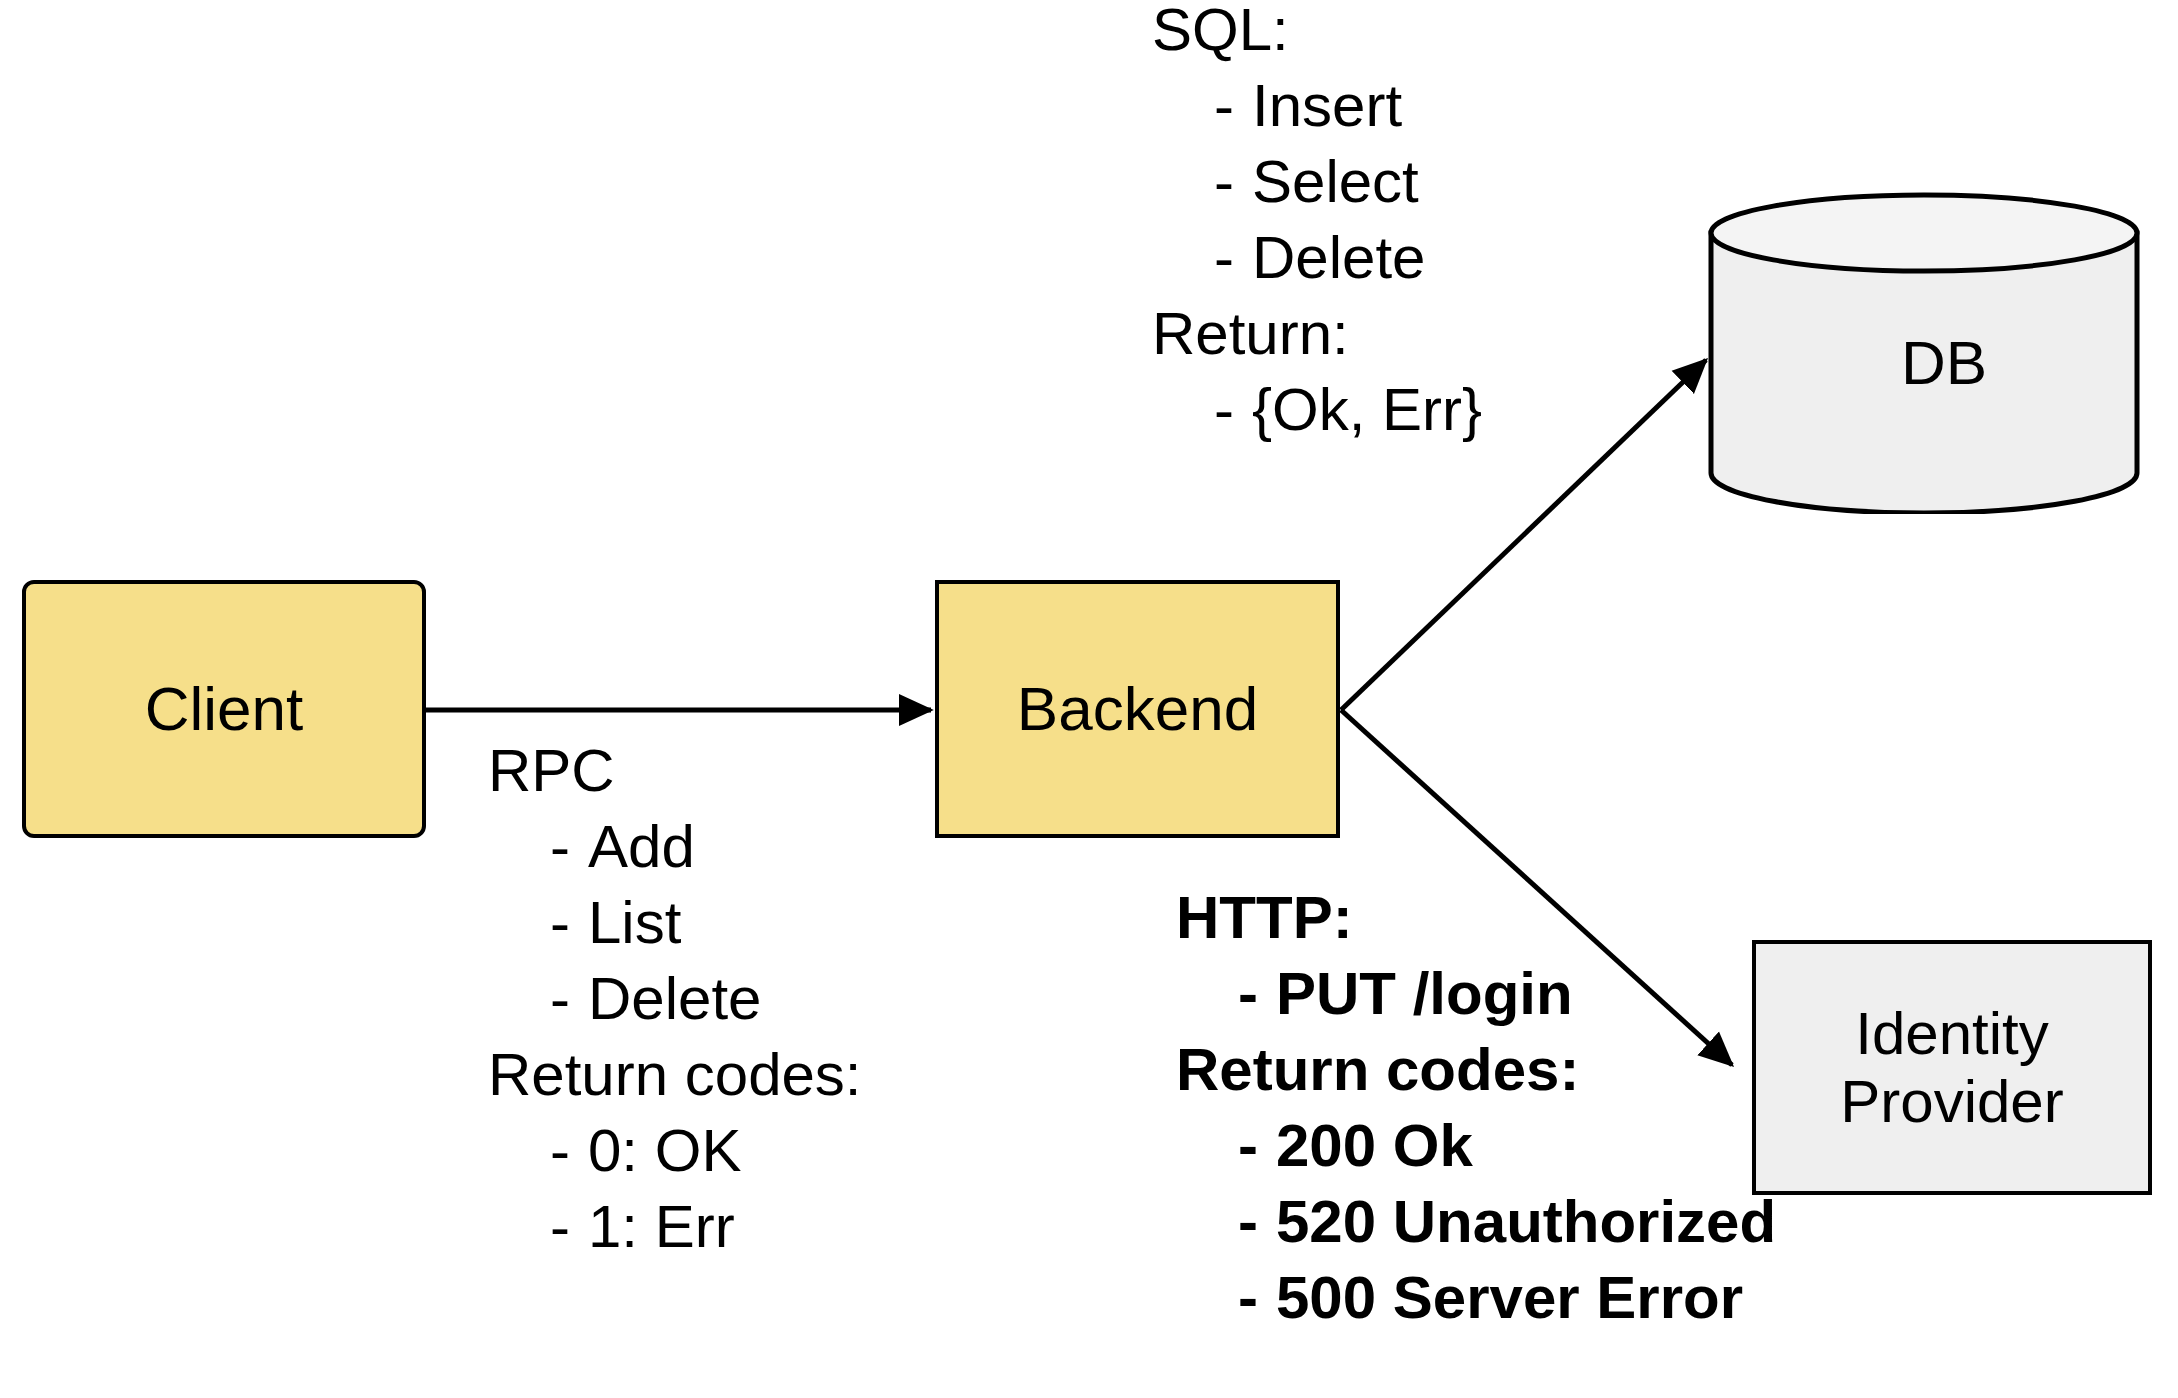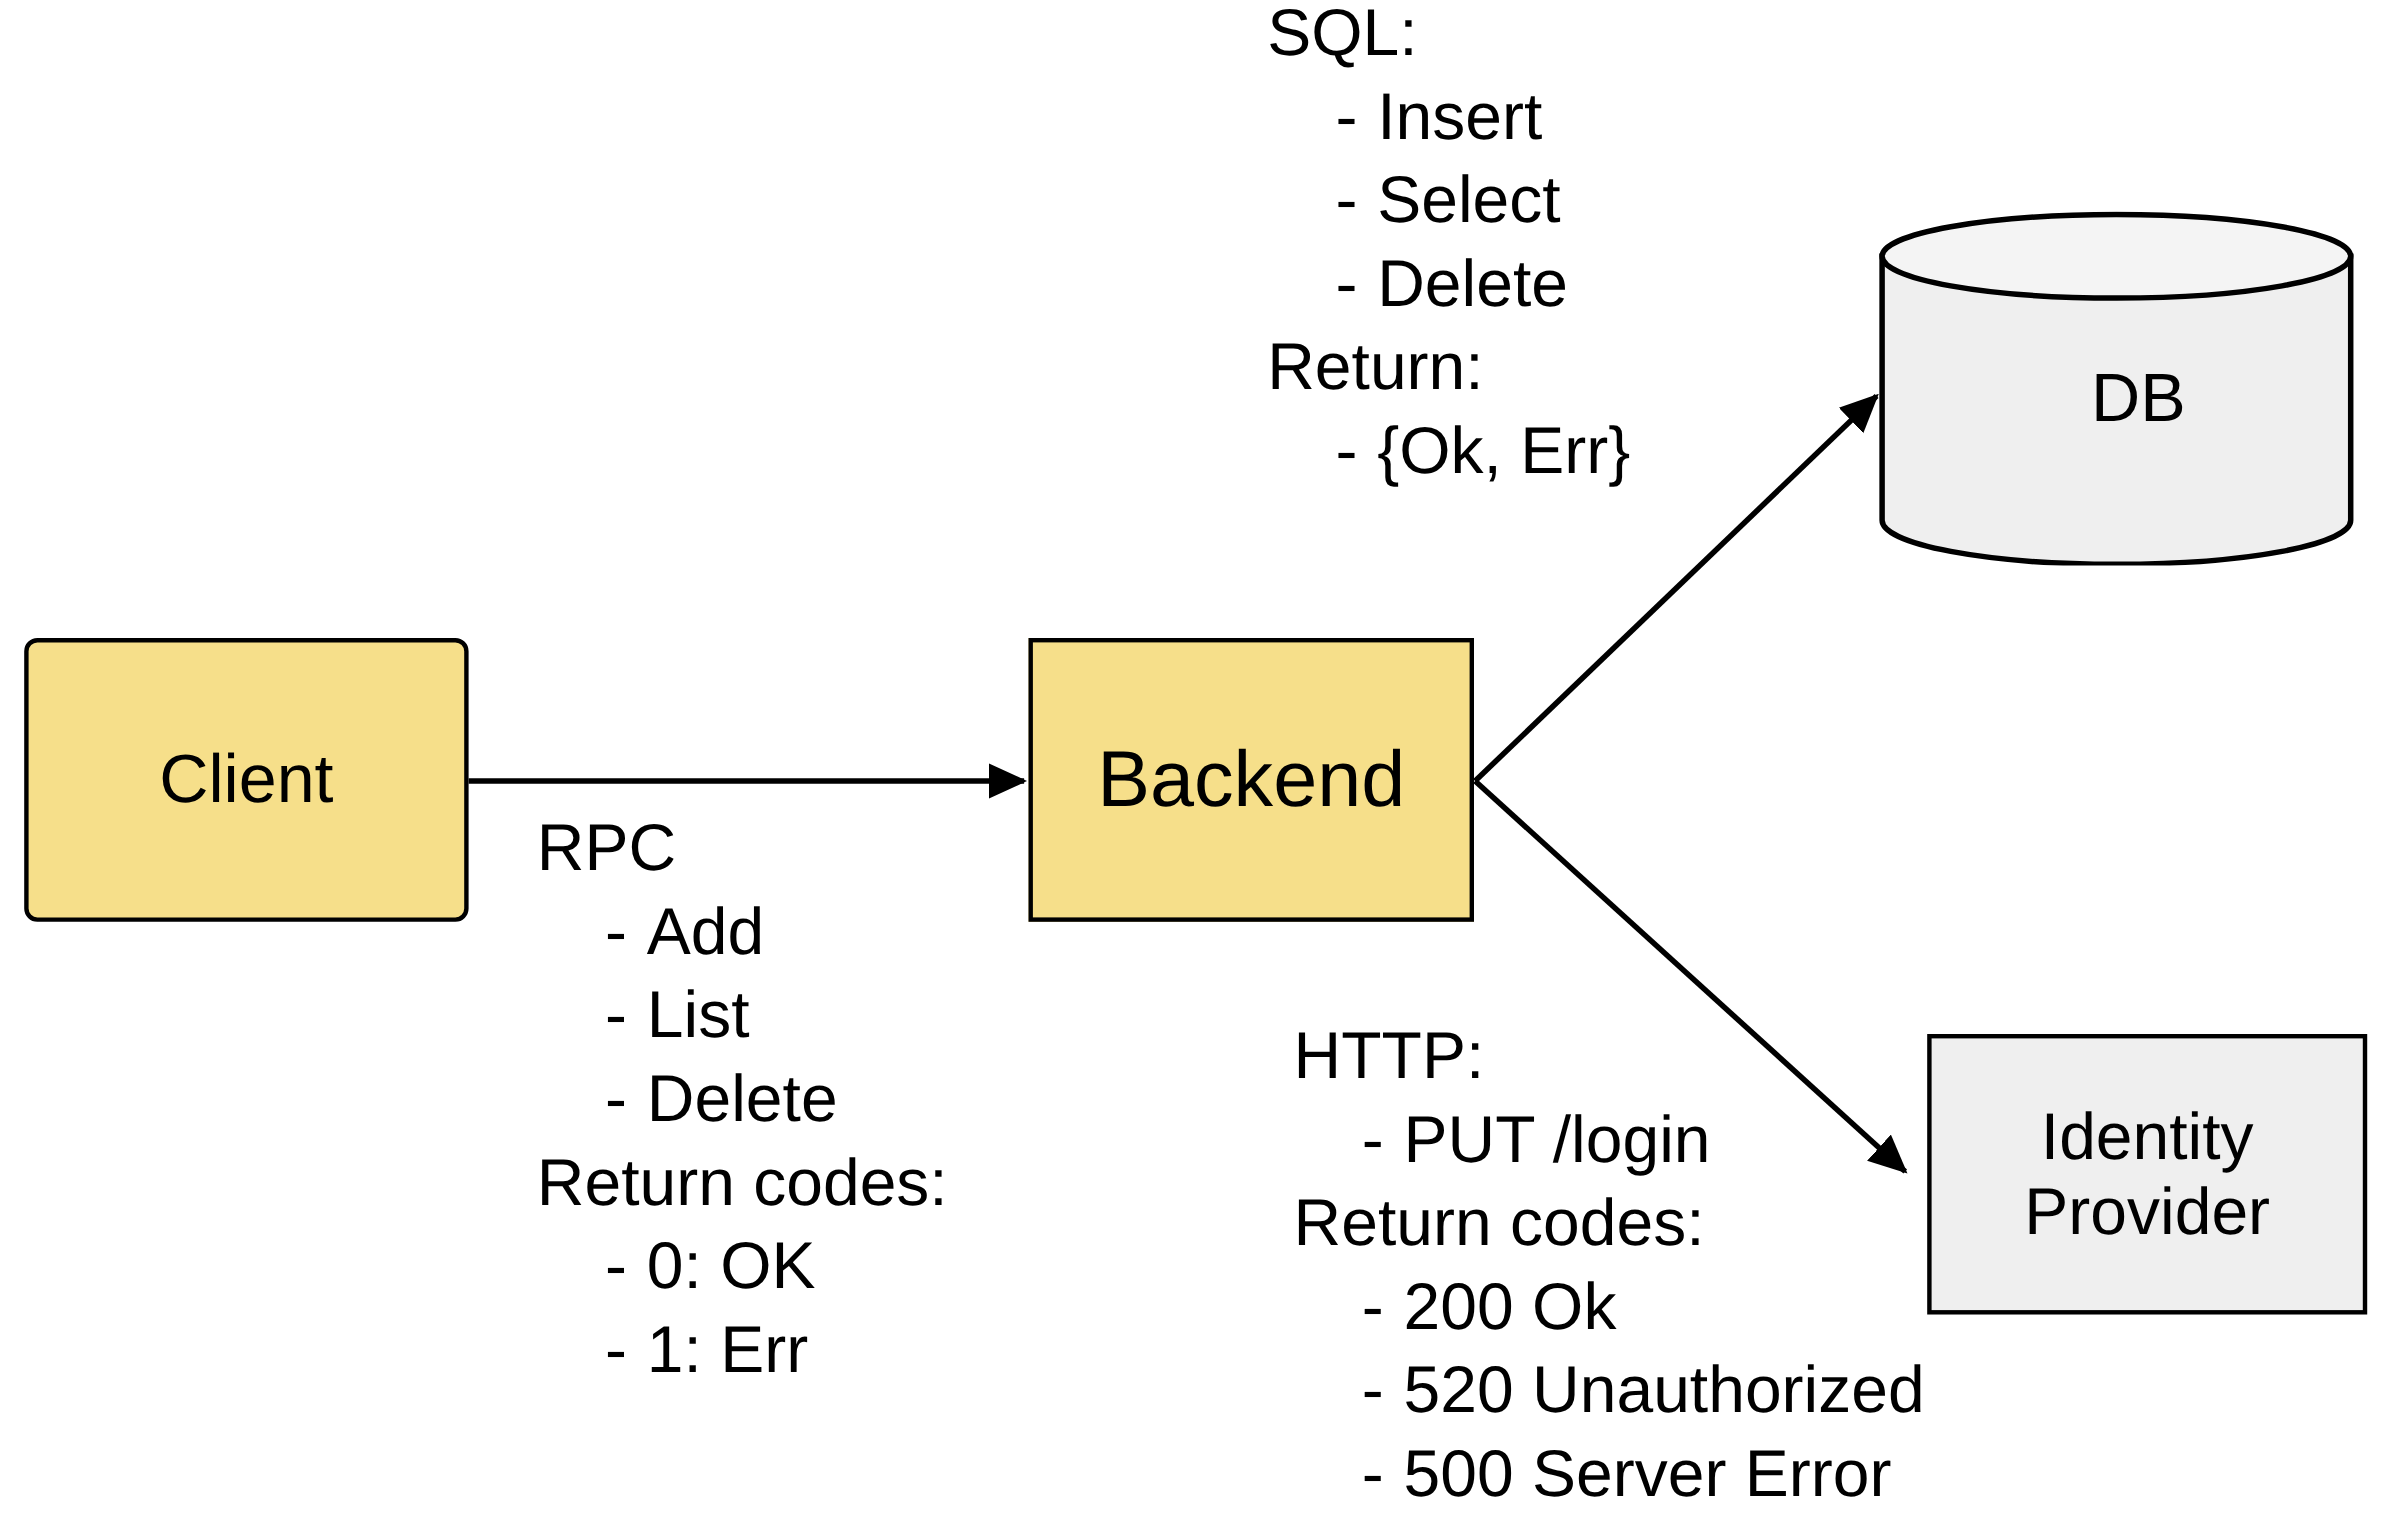--- a/index.html
+++ b/index.html
@@ -27,21 +27,21 @@
     align-items: center;
     justify-content: center;
     text-align: center;
     line-height: 1.12;
     color: #000000;
   }
   .node-box.yellow { background: #F6DF8A; }
   .node-box.gray   { background: #EFEFEF; }
 
   #client-node  { left: 22px;   top: 580px; width: 404px; height: 258px; font-size: 62px; border-radius: 12px; }
-  #backend-node { left: 935px;  top: 580px; width: 405px; height: 258px; font-size: 72px; }
+  #backend-node { left: 935px;  top: 580px; width: 405px; height: 258px; font-size: 62px; }
   #idp-node     { left: 1736px; top: 940px; width: 400px; height: 255px; font-size: 60px; margin-left: 16px; }
 
   
   #db-node {
     position: absolute;
     left: 1708px;
     top: 192px;
     width: 432px;
     height: 322px;
   }
@@ -82,21 +82,21 @@
   .annot .arow  { display: block; }
   .annot .arow .dash {
     display: inline-block;
     width: 100px;
     padding-left: 62px;
     box-sizing: border-box;
   }
 
   #annot-sql  { left: 1152px; top: -8px; }
   #annot-rpc  { left: 488px;  top: 733px; }
-  #annot-http { left: 1176px; top: 922px; }
+  #annot-http { left: 1176px; top: 880px; font-weight: bold; }
 </style>
 </head>
 <body>
 
 <div id="canvas">
 
   <svg id="edges" viewBox="0 0 2178 1398" width="2178" height="1398">
     <defs>
       <marker id="arrowhead" viewBox="0 0 10 10" refX="9.2" refY="5" markerWidth="7" markerHeight="7" orient="auto-start-reverse">
         <path d="M 0 0.4 L 10 5 L 0 9.6 z" fill="#000000"></path>

